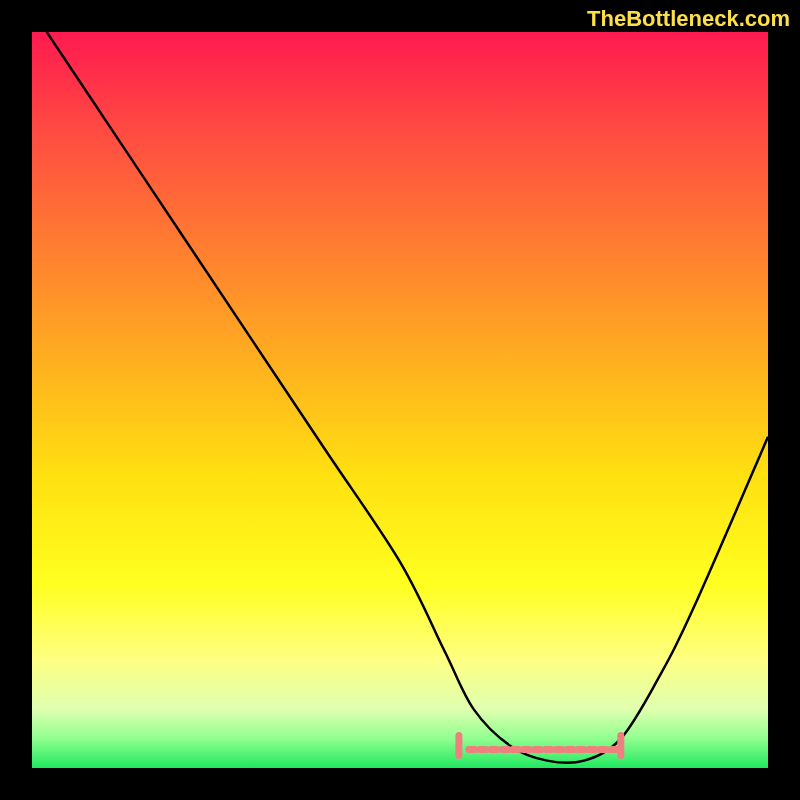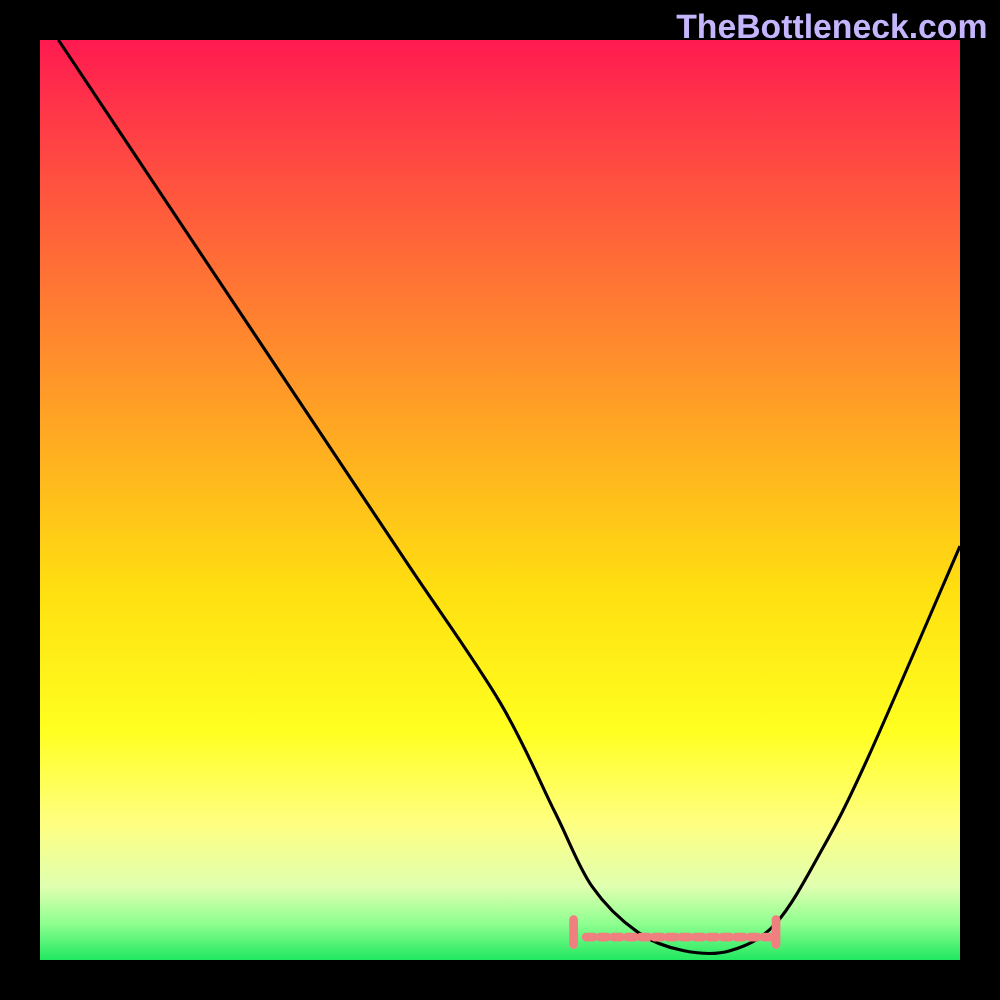--- a/index.html
+++ b/index.html
@@ -8,22 +8,22 @@
     width: 800px;
     height: 800px;
     background: #000;
     position: relative;
     font-family: Arial, sans-serif;
   }
   .watermark {
     position: absolute;
     top: 6px;
     right: 10px;
-    color: #c4b5fd;
-    font-size: 27px;
+    color: #fde047;
+    font-size: 22px;
     font-weight: bold;
     z-index: 10;
   }
   .plot-area {
     position: absolute;
     left: 32px;
     top: 32px;
     width: 736px;
     height: 736px;
     background: linear-gradient(to bottom,

